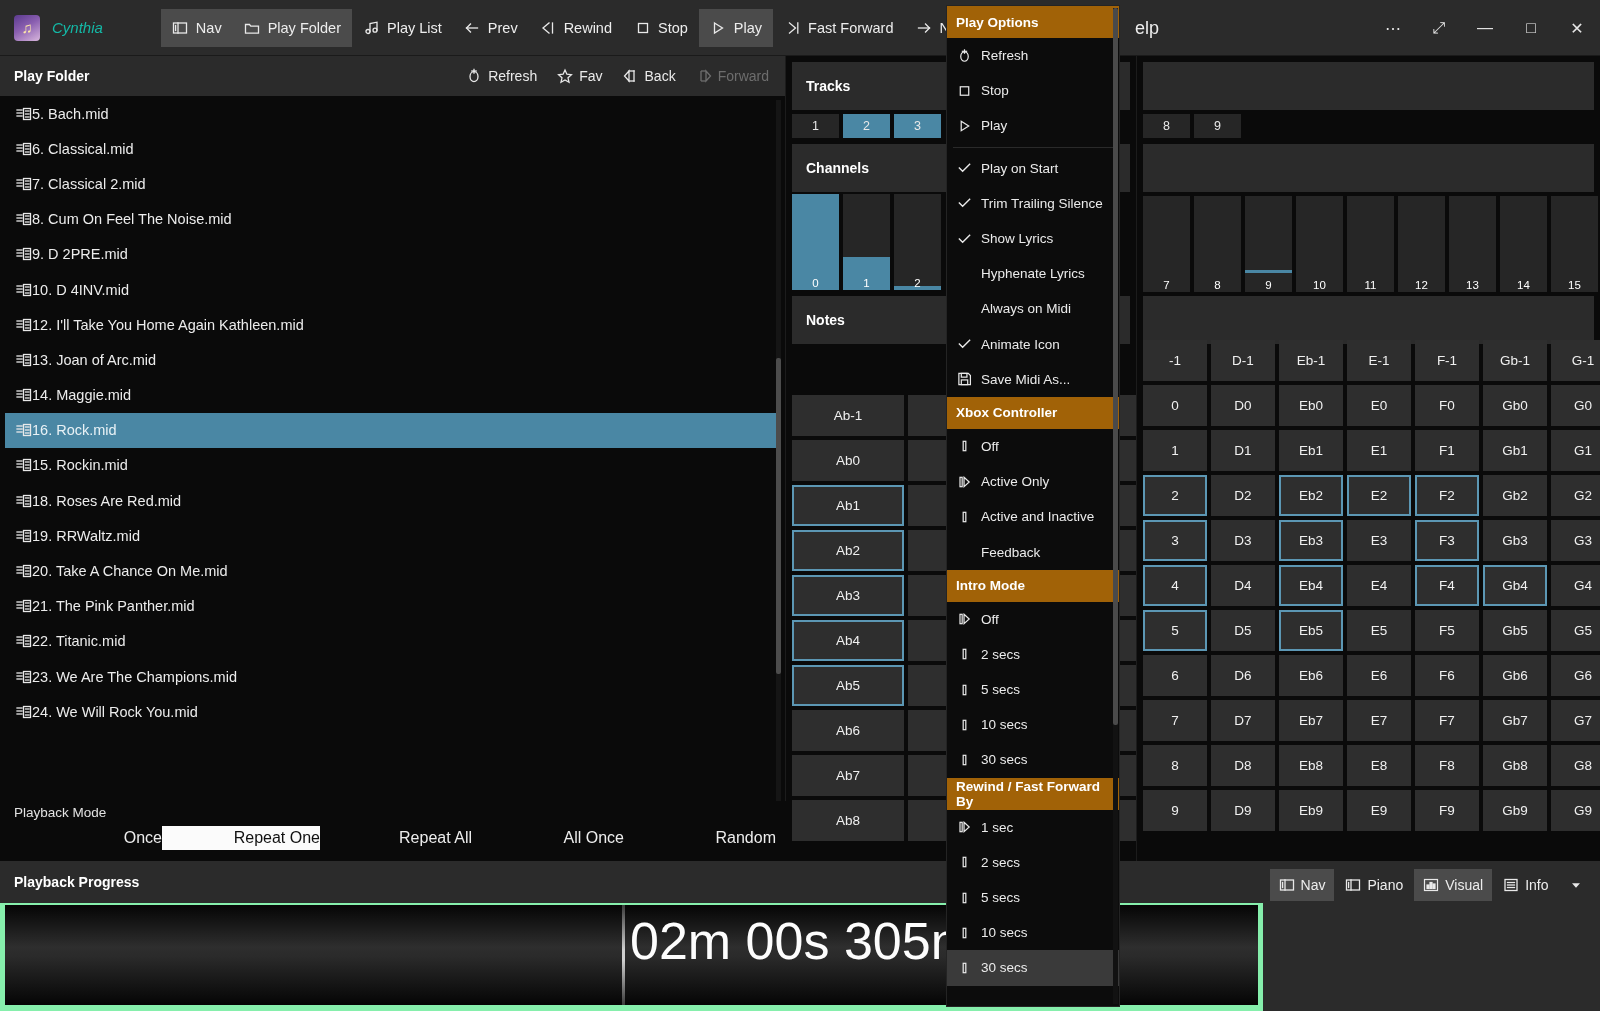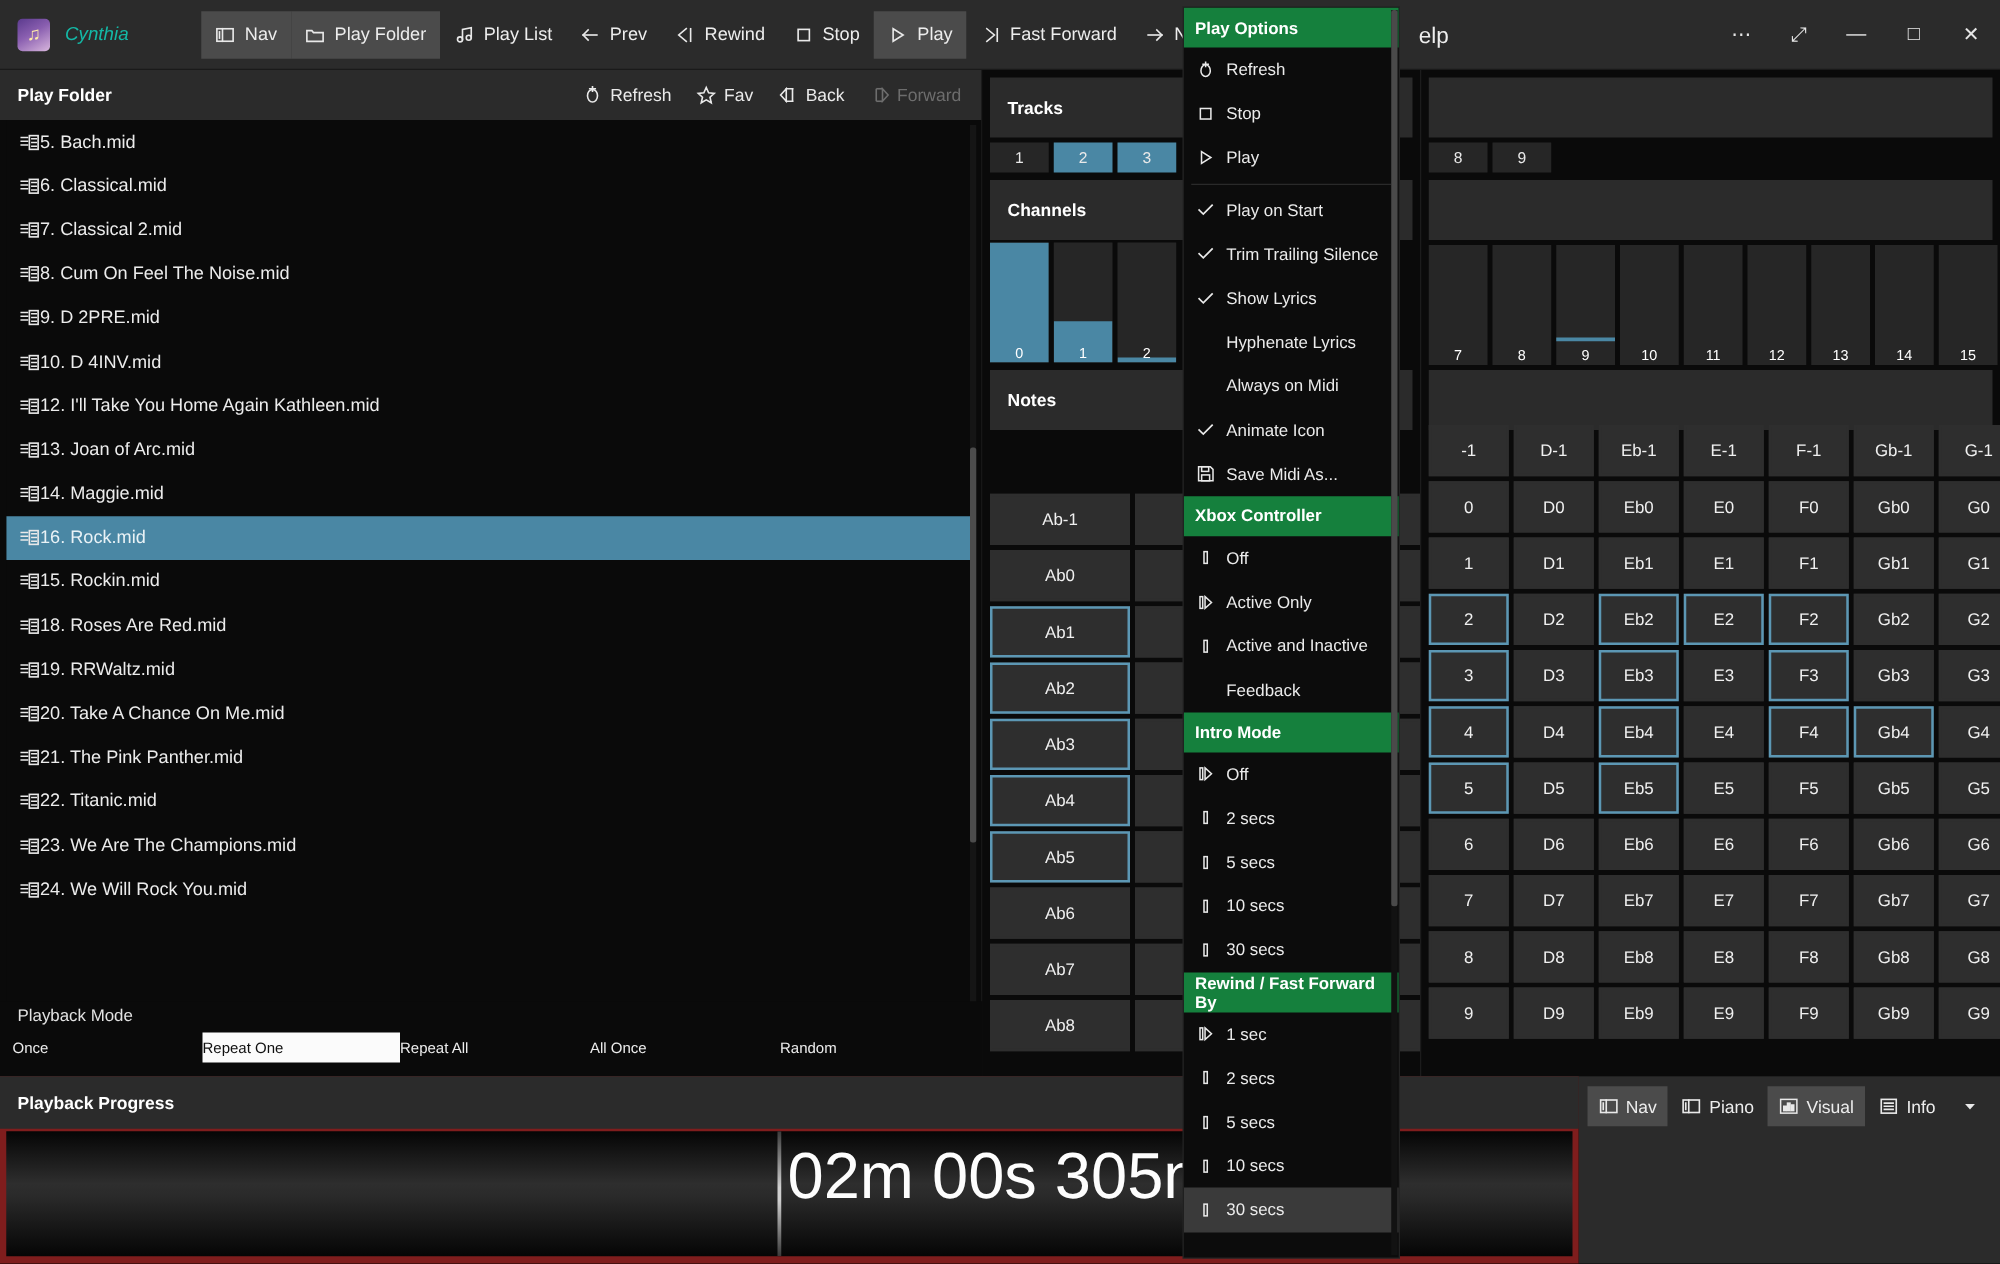--- a/index.html
+++ b/index.html
@@ -88,30 +88,30 @@
     background: #4c4c4c; border-radius: 2px;
   }
 
   #playback-mode {
     position: absolute; left: 0; bottom: 0; width: 786px; height: 60px;
     background: #0a0a0a;
   }
   #pm-label { font-size: 13.5px; color: #e2e2e2; padding: 4px 0 0 14px; }
   #pm-options { display: flex; align-items: center; margin-top: 6px; padding: 0 10px; }
   .pm-opt {
-    flex: 1; text-align: left; font-size: 12px; color: #ededed;
+    flex: 1; text-align: right; font-size: 16px; color: #ededed;
     height: 24px; line-height: 24px;
   }
   .pm-opt.selected { background: #fbfbfb; color: #101010; max-width: 158px; margin: 0 auto; }
   .pm-cell { flex: 1; display: flex; justify-content: center; }
 
   
   #progress-pane {
     position: absolute; left: 0; top: 861px; width: 1263px; height: 150px;
-    background: #7f1d1d;
+    background: #86efac;
   }
   #pp-header {
     height: 42px; background: #2b2b2b; display: flex; align-items: center;
     padding-left: 14px; font-size: 14px; font-weight: bold; color: #fff;
   }
   #pp-bar {
     position: absolute; left: 5px; top: 44px; width: 1253px; height: 100px;
     background: linear-gradient(180deg, #050505 0%, #2e2e2e 42%, #2a2a2a 52%, #050505 100%);
     overflow: hidden;
   }
@@ -204,21 +204,21 @@
   .brbtn .ic { width: 16px; height: 16px; display: inline-flex; align-items: center; justify-content: center; }
 
   
   #menu {
     position: absolute; left: 947px; top: 6px; width: 172px; height: 1000px;
     background: #0c0c0c; box-shadow: 0 0 0 1px #242424; z-index: 50; overflow: hidden;
   }
   #menu-scroll { position: absolute; right: 1px; top: 2px; width: 5px; height: 996px; background: #121212; }
   #menu-scroll .thumb { position: absolute; left: 0; top: 0; width: 5px; height: 72%; background: #4a4a4a; border-radius: 2px; }
   .menu-section {
-    height: 32px; background: #15803d; display: flex; align-items: center;
+    height: 32px; background: #a16207; display: flex; align-items: center;
     padding-left: 9px; font-size: 13.5px; font-weight: bold; color: #ffffff;
   }
   .menu-item {
     height: 35.2px; display: flex; align-items: center; gap: 9px; padding-left: 10px;
     font-size: 13.5px; color: #ebebeb;
   }
   .menu-item.hovered { background: #3a3a3a; }
   .menu-item .mi-ic { width: 15px; display: inline-flex; justify-content: center; align-items: center; flex: none; }
   .menu-sep { height: 1px; background: #2a2a2a; margin: 3px 6px; }
 </style>

